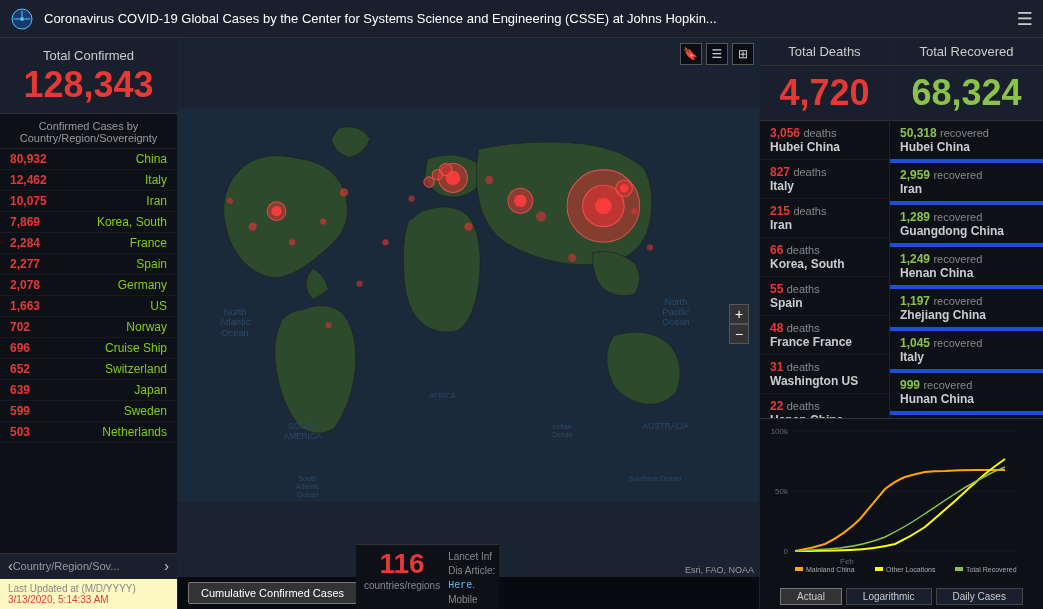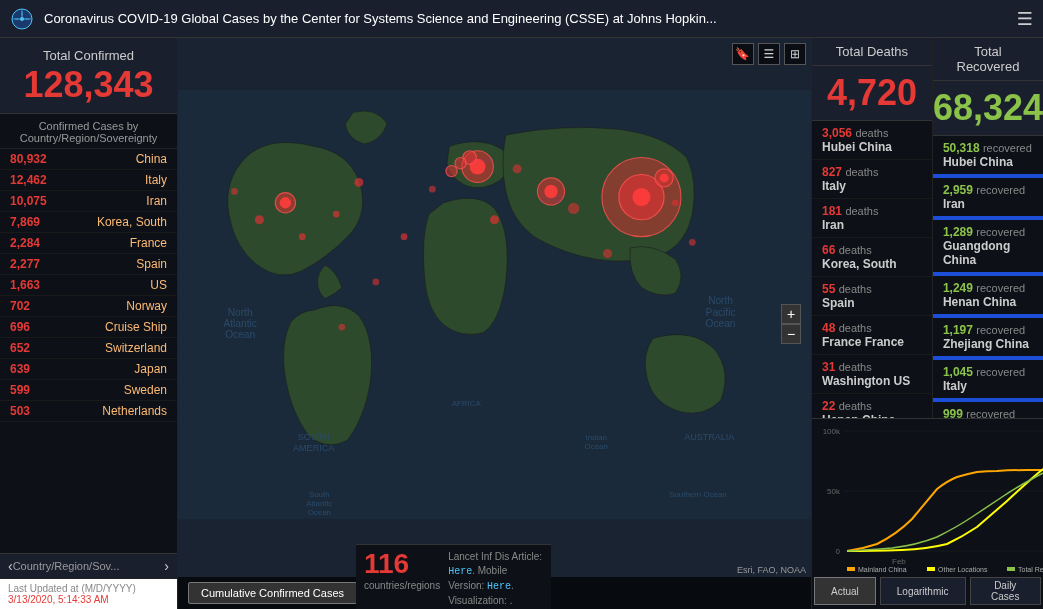--- a/index.html
+++ b/index.html
@@ -84,37 +84,37 @@
       flex: 1;
     }
     .sidebar-item {
       display: flex;
       justify-content: space-between;
       padding: 3px 10px;
       border-bottom: 1px solid #1a1a1a;
       cursor: pointer;
     }
     .sidebar-count { color: #e53935; font-weight: bold; }
-    .sidebar-name { color: #fdba74; }
+    .sidebar-name { color: #84cc16; }
     .sidebar-nav {
       display: flex;
       align-items: center;
       padding: 4px 8px;
       border-top: 1px solid #333;
       background: #1a1f2e;
       font-size: 11px;
       color: #999;
     }
     .sidebar-nav-text { flex: 1; }
     .sidebar-nav-arrow { cursor: pointer; color: #ccc; font-size: 14px; }
     .sidebar-updated {
       padding: 4px 8px;
       font-size: 10px;
       color: #888;
-      background: #ffffff;
+      background: #fef9c3;
       border-top: 1px solid #222;
     }
     .sidebar-updated-date { color: #e53935; }
 
     
     .map-container {
       flex: 1;
       position: relative;
       background: #1a2332;
       overflow: hidden;
@@ -246,21 +246,21 @@
     .recovered-item {
       padding: 5px 10px;
       border-bottom: 4px solid #1d4ed8;
     }
     .recovered-count { color: #8bc34a; font-weight: bold; font-size: 12px; }
     .recovered-label { color: #888; font-size: 11px; }
     .recovered-country { color: #ccc; font-size: 12px; font-weight: bold; }
 
     
     .right-column {
-      width: 232px;
+      width: 284px;
       flex-shrink: 0;
       display: flex;
       flex-direction: column;
       border-left: 1px solid #222;
     }
 
     .top-stats {
       display: flex;
       height: 380px;
     }
@@ -382,20 +382,24 @@
           <span class="sidebar-count">7,869</span>
           <span class="sidebar-name">Korea, South</span>
         </div>
         <div class="sidebar-item">
           <span class="sidebar-count">2,284</span>
           <span class="sidebar-name">France</span>
         </div>
         <div class="sidebar-item">
           <span class="sidebar-count">2,277</span>
           <span class="sidebar-name">Spain</span>
+        </div>
+        <div class="sidebar-item">
+          <span class="sidebar-count">2,078</span>
+          <span class="sidebar-name">Germany</span>
         </div>
         <div class="sidebar-item">
           <span class="sidebar-count">1,663</span>
           <span class="sidebar-name">US</span>
         </div>
         <div class="sidebar-item">
           <span class="sidebar-count">702</span>
           <span class="sidebar-name">Norway</span>
         </div>
         <div class="sidebar-item">
@@ -528,41 +532,41 @@
     <div class="map-attribution">Esri, FAO, NOAA</div>
 
     
     <div class="map-tabs" id="map-tabs-container">
         <button class="map-tab active">Cumulative Confirmed Cases</button>
         <button class="map-tab">Active Cases</button>
       </div>
 
     
     <div class="info-section">
-      <div style="flex-shrink:0; text-align:left;">
+      <div style="flex-shrink:0; text-align:center;">
         <div class="bottom-count">116</div>
         <div class="bottom-count-label">countries/regions</div>
       </div>
       <div class="bottom-text">
         <span>Lancet Inf Dis Article: <a>Here</a>. Mobile Version: <a>Here</a>. Visualization: . Automation Support:  and .</span><br>
         
       </div>
     </div>
   </div>
 
   <div class="right-column">
     <div class="top-stats">
 
       <div class="deaths-col">
         <div class="deaths-header">Total Deaths</div>
         <div class="deaths-number">4,720</div>
         <div class="deaths-list" id="deaths-list">
             <div class="deaths-item"><span class="deaths-count">3,056</span> <span class="deaths-label">deaths</span><br><span class="deaths-country">Hubei China</span></div>
             <div class="deaths-item"><span class="deaths-count">827</span> <span class="deaths-label">deaths</span><br><span class="deaths-country">Italy</span></div>
-            <div class="deaths-item"><span class="deaths-count">181</span> <span class="deaths-label">deaths</span><br><span class="deaths-country">Iran</span></div>
+            <div class="deaths-item"><span class="deaths-count">215</span> <span class="deaths-label">deaths</span><br><span class="deaths-country">Iran</span></div>
             <div class="deaths-item"><span class="deaths-count">66</span> <span class="deaths-label">deaths</span><br><span class="deaths-country">Korea, South</span></div>
             <div class="deaths-item"><span class="deaths-count">55</span> <span class="deaths-label">deaths</span><br><span class="deaths-country">Spain</span></div>
             <div class="deaths-item"><span class="deaths-count">48</span> <span class="deaths-label">deaths</span><br><span class="deaths-country">France France</span></div>
             <div class="deaths-item"><span class="deaths-count">31</span> <span class="deaths-label">deaths</span><br><span class="deaths-country">Washington US</span></div>
             <div class="deaths-item"><span class="deaths-count">22</span> <span class="deaths-label">deaths</span><br><span class="deaths-country">Henan China</span></div>
           </div>
       </div>
 
       <div class="recovered-col">
         <div class="recovered-header">Total Recovered</div>

